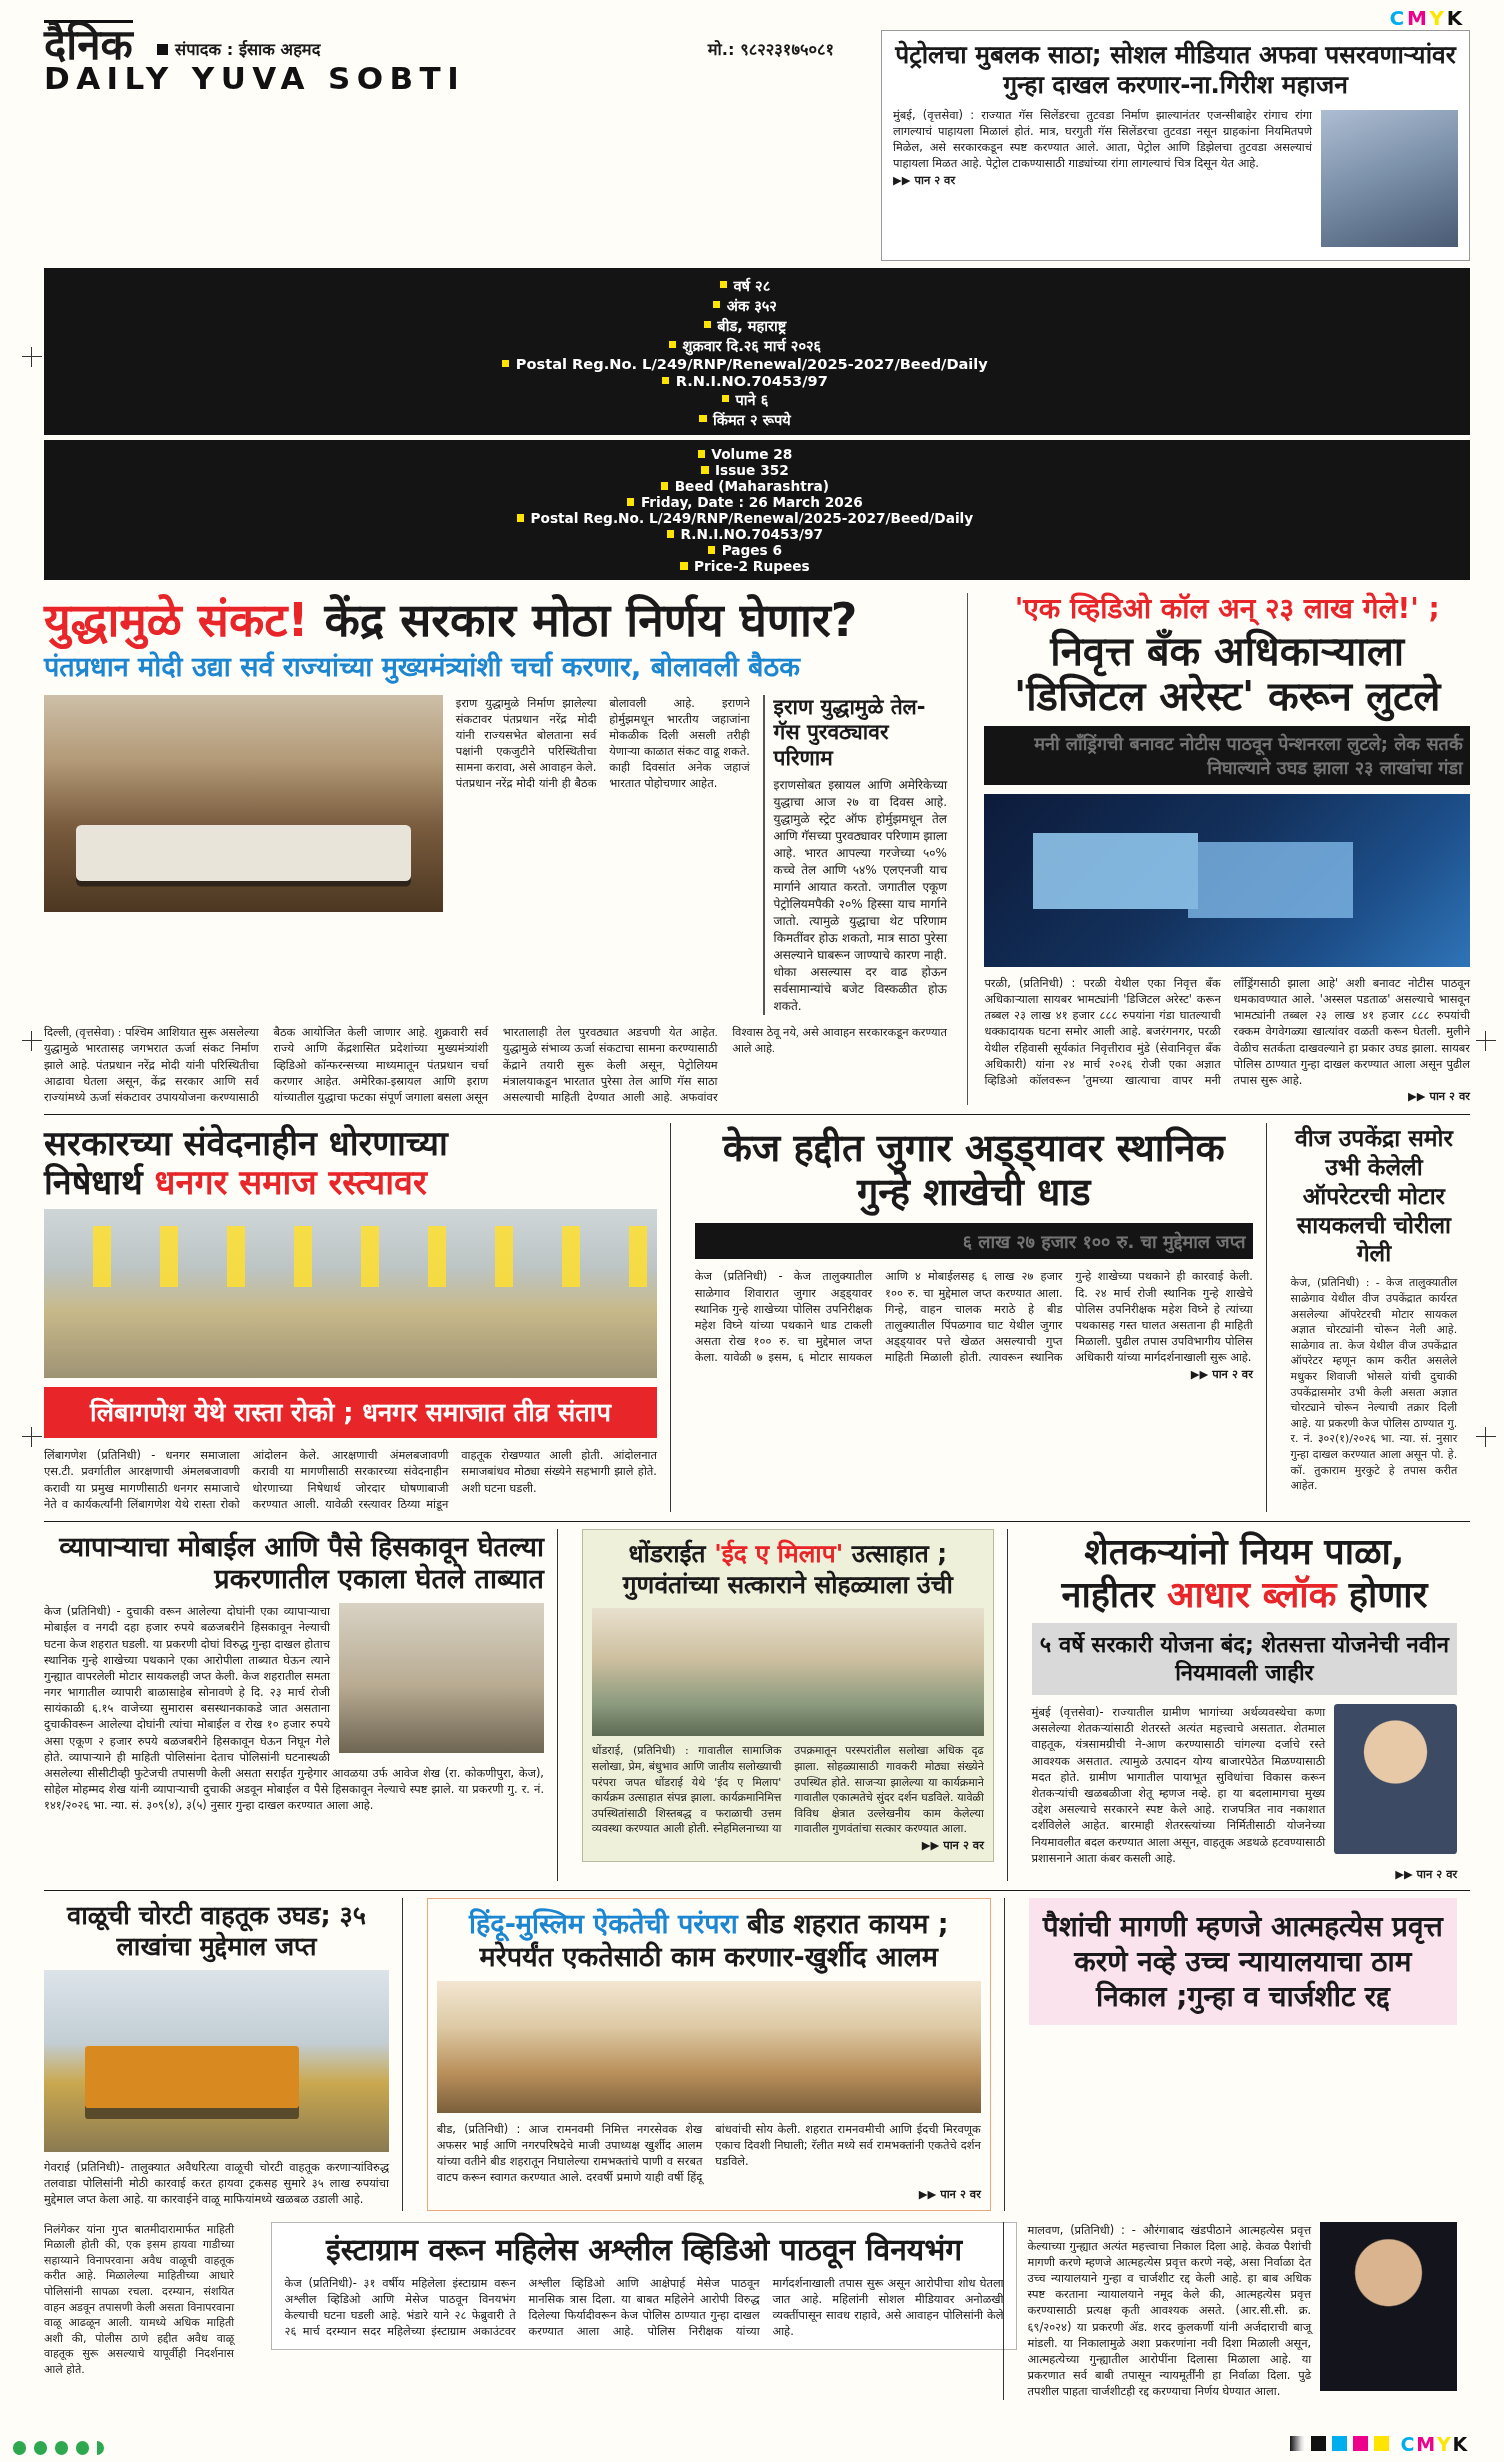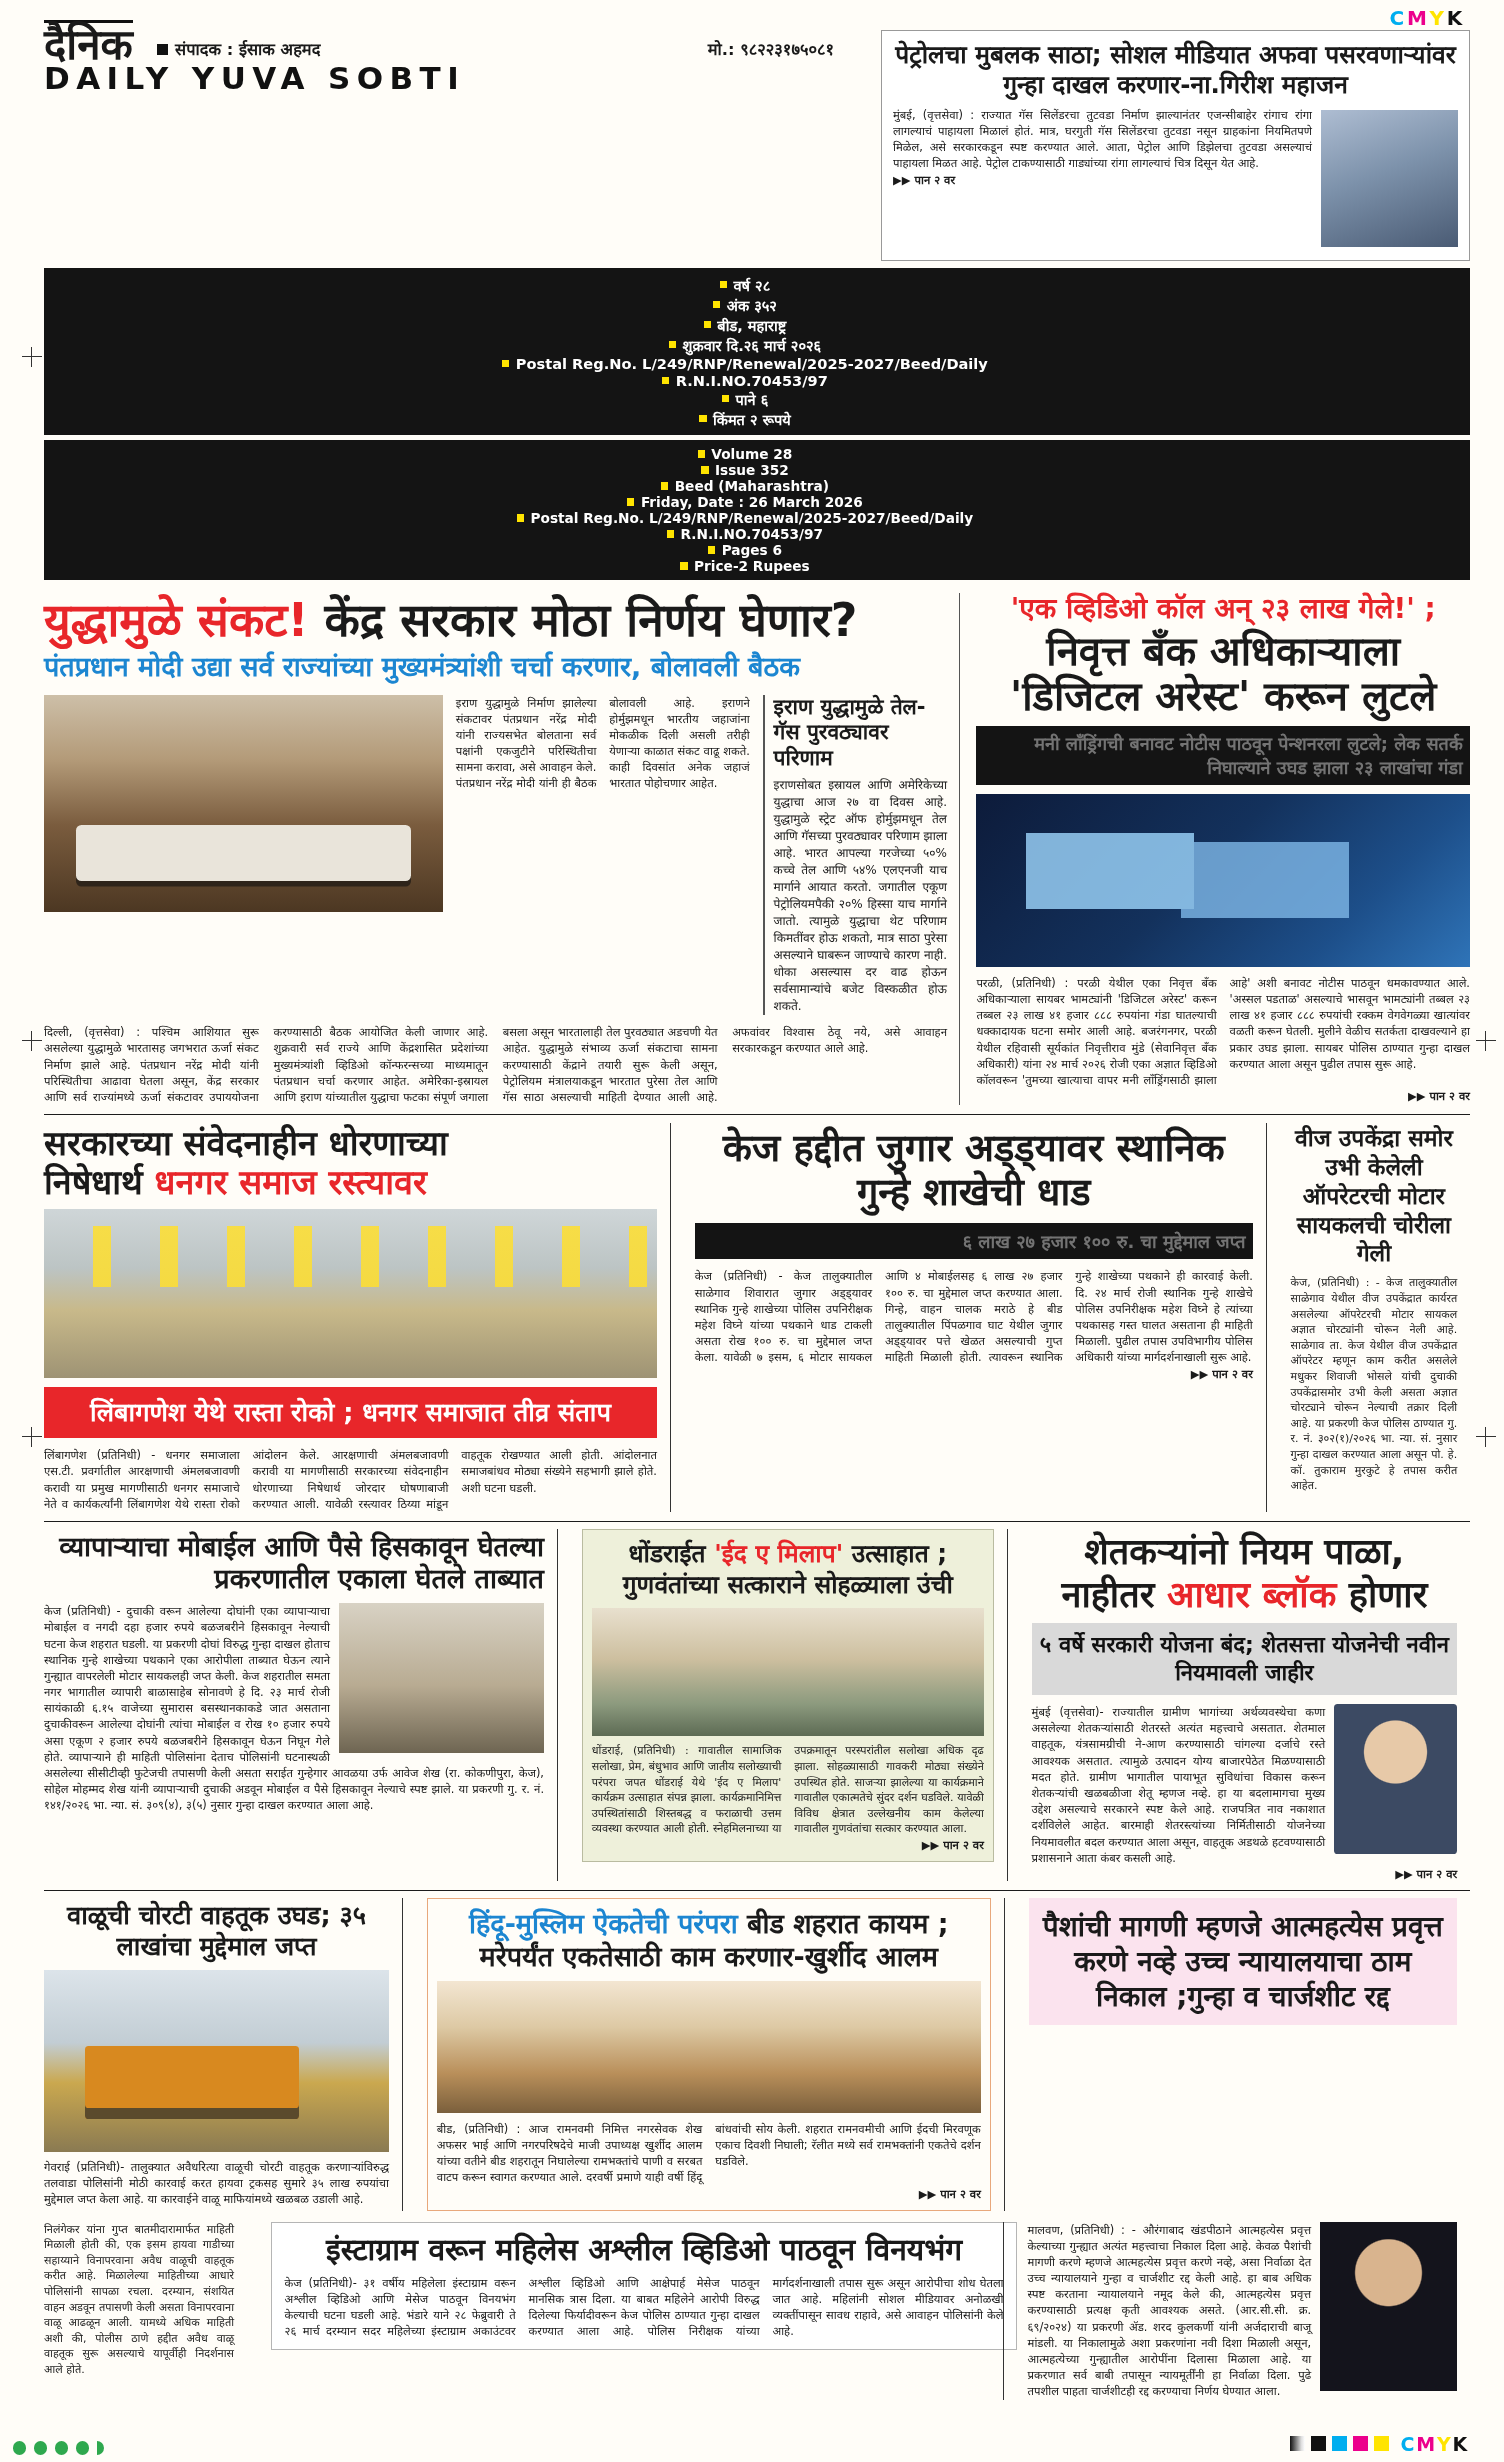--- a/index.html
+++ b/index.html
@@ -34,35 +34,35 @@
   .petrol h2{margin:0 0 7.3px 0;font-size:24.6px;line-height:1.22;text-align:center;}
   .petrol .photo{float:right;width:137px;height:137px;margin:3.6px 0 3.6px 9px;
      background:linear-gradient(160deg,#aebdd2 0%,#7d92ab 45%,#4a5b74 100%);}
   
   .infobar{display:flex;align-items:center;background:#141414;color:#fff;padding:6.4px 14.6px;
            font-weight:bold;font-size:14.6px;margin-top:7.3px;gap:0;flex-direction:column;}
   .infobar .item{display:flex;align-items:center;margin-right:24px;white-space:nowrap;}
   .infobar .item::before{content:"";width:7.3px;height:7.3px;background:#ffe400;margin-right:6.4px;flex:none;}
   .infobar.en{font-size:13.7px;margin-top:4.6px;}
   
-  .mainrow{display:flex;gap:12px;margin-top:12.8px;}
+  .mainrow{display:flex;gap:20px;margin-top:12.8px;}
   .lead{width:903px;}
   .lead h1{margin:1.8px 0 5.5px 0;font-size:46px;line-height:1.1;}
   .lead h1 .red{color:#e8262a;}
   .lead .sub{color:#1c86d1;font-size:27px;font-weight:bold;line-height:1.2;margin:1.8px 0 11px 0;}
   .leadgrid{display:flex;gap:12.8px;}
   .meeting{width:399px;height:217px;flex:none;
     background:linear-gradient(180deg,#cdbfa8 0%,#b39a78 30%,#7a5c3e 60%,#4c3722 100%);}
   .meeting::after{content:"";position:absolute;left:8%;right:8%;bottom:14%;height:26%;
     background:#e9e4da;border-radius:5.5px;box-shadow:0 5.5px 0 #2e241a;}
   .leadtxt{width:294px;flex:none;}
   .sidebox{flex:1;border-left:2.7px solid #555;padding-left:9px;}
   .sidebox h3{margin:0 0 5.5px 0;font-size:21px;line-height:1.22;}
   .sidebox .jtext{font-size:12px;}
-  .leadbottom{margin-top:9px;}
+  .leadbottom{margin-top:9px;font-family:Liberation Serif, serif;}
   
   .digital{flex:1;border-left:0.9px solid #555;padding-left:16.4px;}
   .digital .kick{color:#e8262a;font-size:28px;font-weight:bold;text-align:center;line-height:1.15;margin:0;}
   .digital h1{font-size:40px;line-height:1.12;text-align:center;margin:3.6px 0 7.3px 0;}
   .barhead{background:#141414;color:#737373;font-weight:bold;text-align:right;
            font-size:18px;line-height:1.3;padding:6.4px 7.3px;margin-bottom:9px;}
   .hacker{width:100%;height:173px;margin-bottom:7.3px;
     background:linear-gradient(135deg,#0d1b3a 0%,#13315c 45%,#1d4f8a 75%,#2f74b8 100%);}
   .hacker::after{content:"";position:absolute;left:10%;top:22%;width:34%;height:44%;
     background:#9fd8ff;box-shadow:155px 9px 0 #7fb8e8;opacity:.8;}

